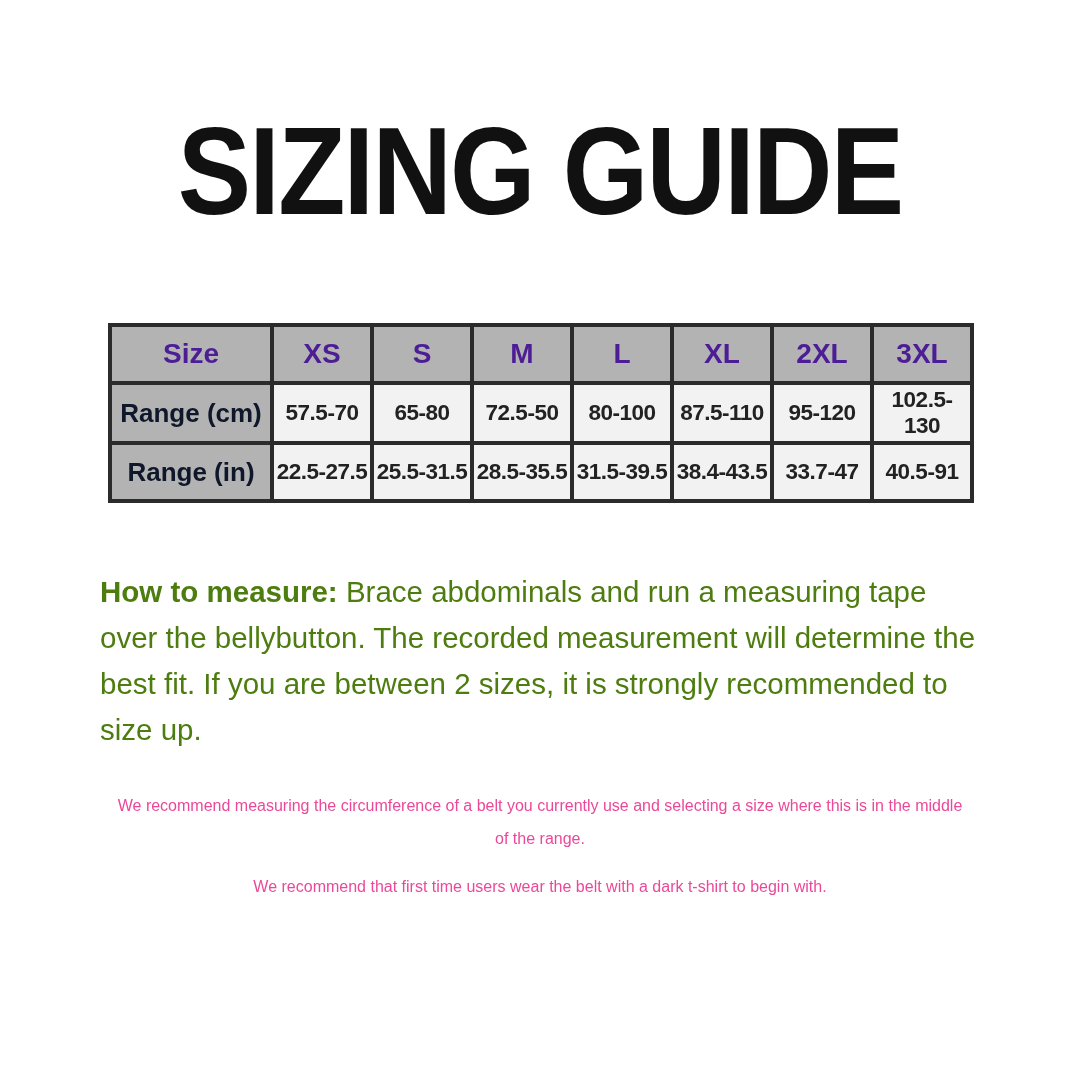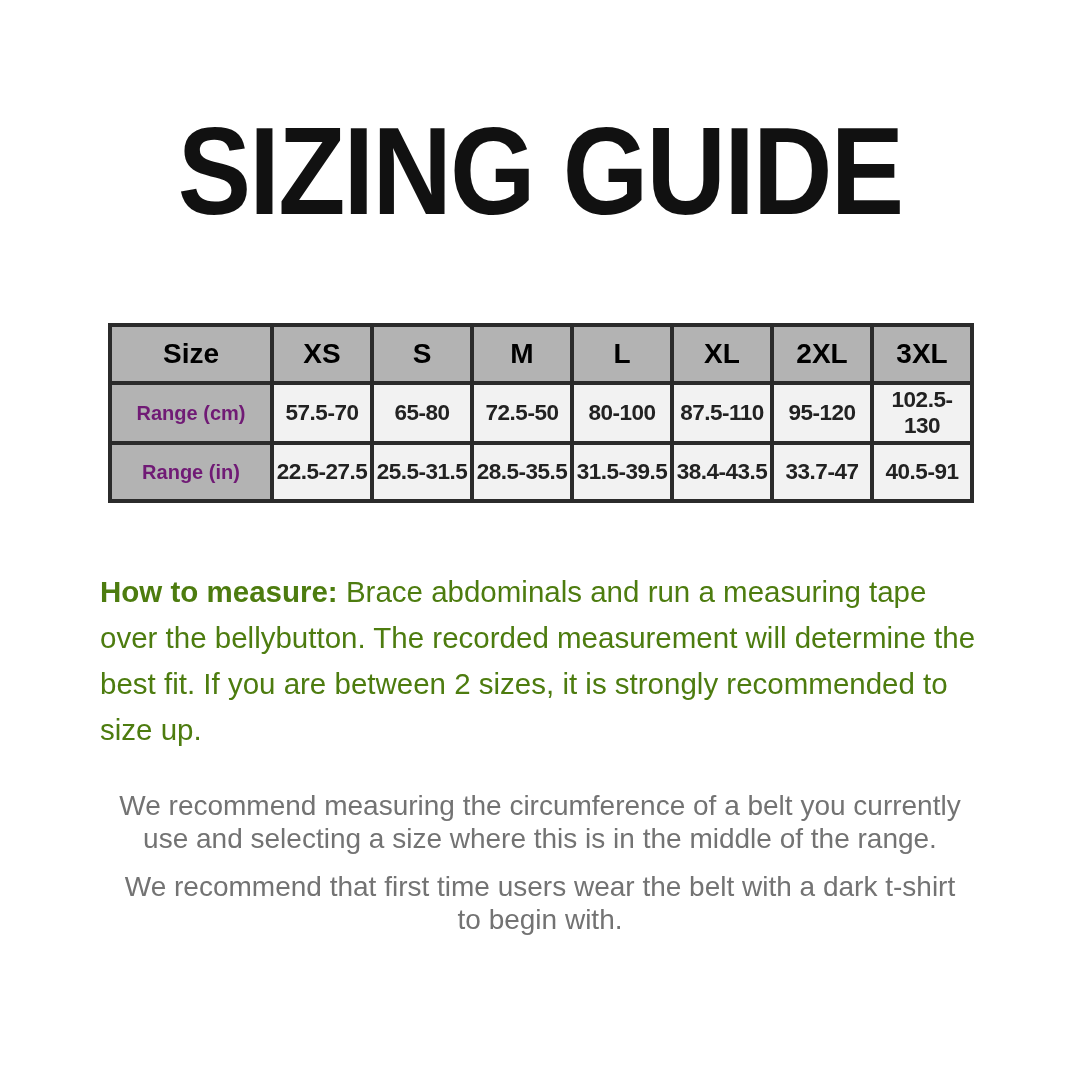--- a/index.html
+++ b/index.html
@@ -45,26 +45,26 @@
     border: 4px solid #2b2b2b;
     text-align: center;
     vertical-align: middle;
     font-weight: bold;
     height: 58px;
     padding: 2px;
   }
   table.size-table thead th {
     background: #b3b3b3;
     font-size: 28px;
-    color: #000000;
+    color: #4c1d95;
   }
   table.size-table tbody th {
     background: #b3b3b3;
-    font-size: 20px;
-    color: #701a75;
+    font-size: 26px;
+    color: #0f172a;
   }
   table.size-table tbody td {
     background: #f2f2f2;
     font-size: 22.5px;
     letter-spacing: -0.5px;
     color: #222222;
   }
   .how-to {
     width: 880px;
     margin: 66px auto 0 auto;
@@ -73,23 +73,23 @@
     color: #4d7c0f;
     text-align: left;
   }
   .how-to .bold-label { font-weight: bold; }
   .notes {
     width: 880px;
     margin: 36px auto 0 auto;
     text-align: center;
   }
   .note {
-    font-size: 28px;
+    font-size: 16px;
     line-height: 33px;
-    color: #737373;
+    color: #ec4899;
     margin: 0 auto 15px auto;
     max-width: 860px;
   }
 </style>
 </head>
 <body>
 
 <div class="page">
 
   <h1 class="title">SIZING GUIDE</h1>

